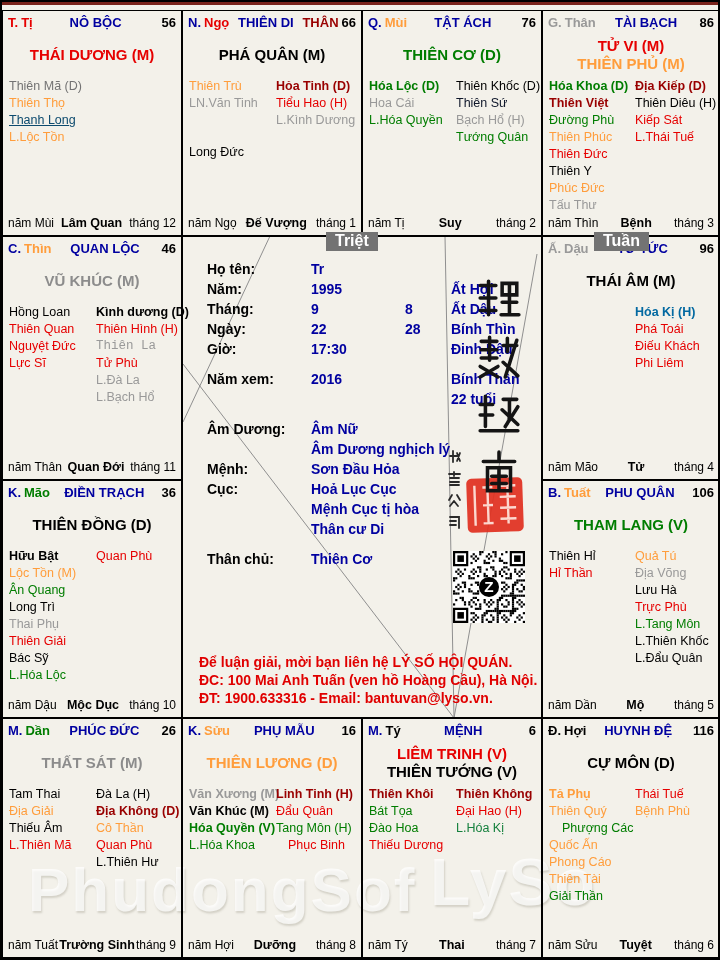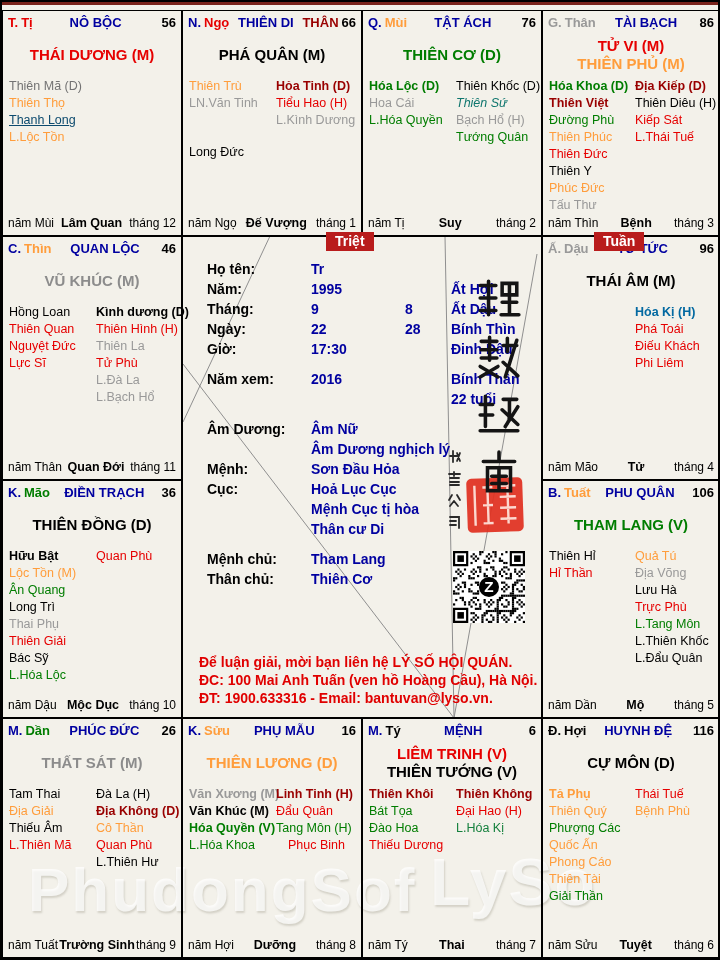--- a/index.html
+++ b/index.html
@@ -54,21 +54,21 @@
   .irow .v2{width:46px;color:#0000a0;}
   .irow .cc{color:#0000a0;}
   .spacer{height:10px;}
   .ad{position:absolute;left:16px;bottom:10px;color:#e00000;font-weight:bold;font-size:14px;line-height:18px;white-space:nowrap;z-index:3;}
   .callig{position:absolute;left:284px;top:36px;width:64px;display:flex;flex-direction:column;align-items:center;z-index:3;}
   .callig svg{display:block;margin-bottom:8px;}
   .callig-small{position:absolute;left:264px;top:212px;display:flex;flex-direction:column;align-items:center;z-index:3;}
   .callig-small svg{display:block;margin-bottom:7px;}
   .seal{position:absolute;left:283px;top:240px;z-index:2;transform:rotate(-2deg);}
   .qr{position:absolute;left:270px;top:314px;z-index:3;}
-  .badge{position:absolute;z-index:6;background:#b91c1c;color:#fff;font-weight:bold;font-size:14px;
+  .badge{position:absolute;z-index:6;background:#737373;color:#fff;font-weight:bold;font-size:16px;
          padding:1px 9px 2px 9px;line-height:16px;}
   .badge.triet{left:324px;top:230px;}
   .badge.tuan{left:592px;top:230px;}
 </style>
 </head>
 <body>
 
 <div id="board">
   <div class="top-strip"></div>
 
@@ -149,21 +149,21 @@
           <div style="color: rgb(0, 125, 0);">THIÊN CƠ (D)</div>
         </div>
     <div class="cols">
       <div class="col left">
             <div class="star b" style="color: rgb(0, 125, 0);">Hóa Lộc (D)</div>
             <div class="star" style="color: rgb(153, 153, 153);">Hoa Cái</div>
             <div class="star" style="color: rgb(0, 125, 0);">L.Hóa Quyền</div>
           </div>
       <div class="col right">
             <div class="star" style="color: rgb(0, 0, 0);">Thiên Khốc (D)</div>
-            <div class="star" style="color: #0f766e; font-style: italic;">Thiên Sứ</div>
+            <div class="star" style="color: #0f172a;">Thiên Sứ</div>
             <div class="star" style="color: rgb(153, 153, 153);">Bạch Hổ (H)</div>
             <div class="star" style="color: rgb(0, 125, 0);">Tướng Quân</div>
           </div>
     </div>
     <div class="cell-foot">
       <span class="f-year">năm Tị</span>
       <span class="f-period">Suy</span>
       <span class="f-month">tháng 2</span>
     </div>
   </div>
@@ -217,21 +217,21 @@
     <div class="cols">
       <div class="col left">
             <div class="star" style="color: rgb(0, 0, 0);">Hồng Loan</div>
             <div class="star" style="color: rgb(230, 0, 0);">Thiên Quan</div>
             <div class="star" style="color: rgb(230, 0, 0);">Nguyệt Đức</div>
             <div class="star" style="color: rgb(230, 0, 0);">Lực Sĩ</div>
           </div>
       <div class="col right">
             <div class="star b" style="color: rgb(0, 0, 0);">Kình dương (D)</div>
             <div class="star" style="color: rgb(230, 0, 0);">Thiên Hình (H)</div>
-            <div class="star" style="color: rgb(153, 153, 153);">Thiên La</div>
+            <div class="star" style="color: rgb(153, 153, 153); font-family: Liberation Mono, monospace;">Thiên La</div>
             <div class="star" style="color: rgb(230, 0, 0);">Tử Phù</div>
             <div class="star" style="color: rgb(153, 153, 153);">L.Đà La</div>
             <div class="star" style="color: rgb(153, 153, 153);">L.Bạch Hổ</div>
           </div>
     </div>
     <div class="cell-foot">
       <span class="f-year">năm Thân</span>
       <span class="f-period">Quan Đới</span>
       <span class="f-month">tháng 11</span>
     </div>
@@ -428,21 +428,21 @@
       <span class="palace-extra"></span>
       <span class="num">116</span>
     </div>
     <div class="mains">
           <div style="color: rgb(0, 0, 0);">CỰ MÔN (D)</div>
         </div>
     <div class="cols">
       <div class="col left">
             <div class="star b" style="color: rgb(255, 157, 60);">Tả Phụ</div>
             <div class="star" style="color: rgb(255, 157, 60);">Thiên Quý</div>
-            <div class="star" style="color: rgb(0, 125, 0);">Phượng Các</div>
+            <div class="star" style="color: rgb(0, 125, 0); margin-left: 13px;">Phượng Các</div>
             <div class="star" style="color: rgb(255, 157, 60);">Quốc Ấn</div>
             <div class="star" style="color: rgb(255, 157, 60);">Phong Cáo</div>
             <div class="star" style="color: rgb(255, 157, 60);">Thiên Tài</div>
             <div class="star" style="color: rgb(0, 125, 0);">Giải Thần</div>
           </div>
       <div class="col right">
             <div class="star" style="color: rgb(230, 0, 0);">Thái Tuế</div>
             <div class="star" style="color: rgb(255, 157, 60);">Bệnh Phù</div>
           </div>
     </div>
@@ -530,26 +530,20 @@
           <span class="v2"></span>
           <span class="cc"></span>
         </div>
         <div class="irow">
           <span class="l"></span>
           <span class="v1">Thân cư Di</span>
           <span class="v2"></span>
           <span class="cc"></span>
         </div>
         <div class="spacer"></div>
-        <div class="irow">
-          <span class="l">Mệnh chủ:</span>
-          <span class="v1">Tham Lang</span>
-          <span class="v2"></span>
-          <span class="cc"></span>
-        </div>
         <div class="irow">
           <span class="l">Thân chủ:</span>
           <span class="v1">Thiên Cơ</span>
           <span class="v2"></span>
           <span class="cc"></span>
         </div>
       </div>
 
     <div class="callig">
       <svg width="46" height="50" viewBox="0 0 44 44" stroke="#141414" stroke-width="3.4" stroke-linecap="round" fill="none">

